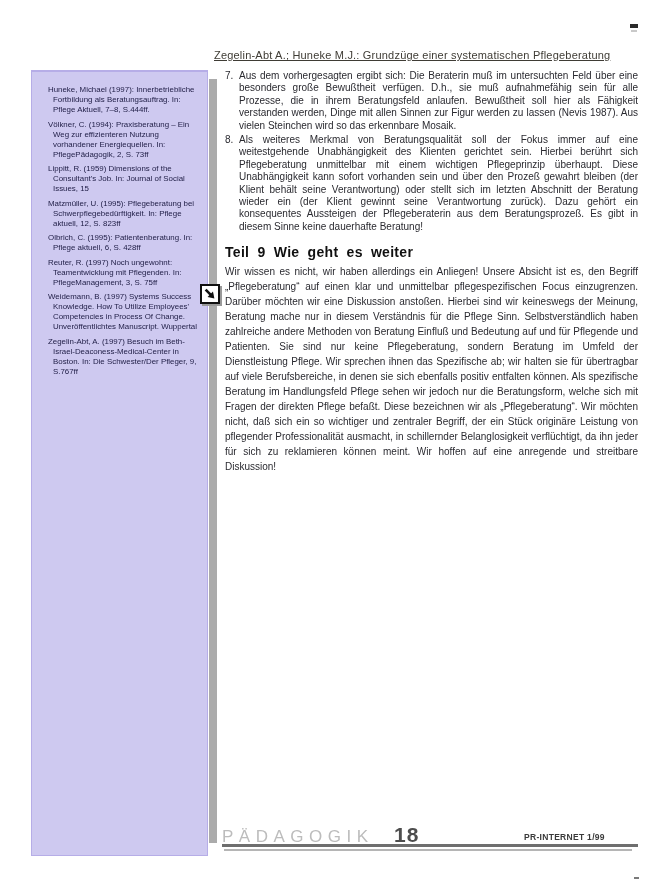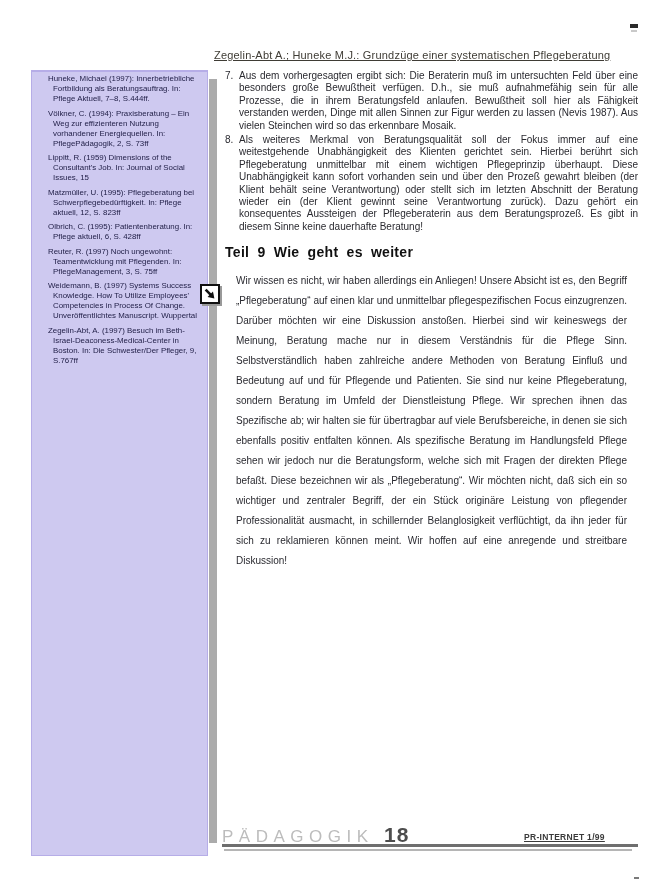--- a/index.html
+++ b/index.html
@@ -17,21 +17,21 @@
   }
   
   .sidebar{
     position:absolute;left:31px;top:70px;width:177px;height:786px;
     box-sizing:border-box;
     background:#cec9f0;
     border-top:2px solid #b6ade7;
     border-left:1px solid #b6ade7;
     border-right:1px solid #b6ade7;
     border-bottom:1px solid #b6ade7;
-    padding:2px 8px 0 16px;
+    padding:13px 8px 0 16px;
   }
   .ref{
     margin:0 0 4.5px 0;
     font-size:7.9px;line-height:10px;color:#232149;
     padding-left:5px;text-indent:-5px;
   }
   .sidebar-shadow{
     position:absolute;left:209px;top:79px;width:8px;height:764px;
     background:#ababab;
   }
@@ -42,44 +42,43 @@
   }
   .num-item{display:flex;font-size:10px;line-height:12.4px;margin:0 0 2px 0;}
   .num{flex:0 0 14px;width:14px;}
   .num-text{flex:1;text-align:justify;}
   .section-heading{
     margin:11px 0 4px 0;
     font-size:14px;font-weight:bold;color:#101010;
     word-spacing:4px;letter-spacing:.3px;
   }
   .section-body{
-    margin:11px;font-size:10px;line-height:20px;text-align:justify;
+    margin:0;font-size:10px;line-height:15px;text-align:justify;
   }
   
   .section-icon{
     position:absolute;left:200px;top:284px;width:20px;height:20px;
     box-sizing:border-box;background:#ffffff;border:2px solid #101010;
     box-shadow:2px 2px 0 #999999;
     display:flex;align-items:center;justify-content:center;
   }
   
   .f-section{
     position:absolute;left:222px;top:827px;
     font-size:17px;font-weight:normal;letter-spacing:5.5px;color:#bcbcbc;
     white-space:nowrap;
   }
   .f-page{
-    position:absolute;left:384px;top:823px;
+    position:absolute;left:394px;top:823px;
     font-size:21px;font-weight:bold;letter-spacing:1px;color:#4d4d4d;
   }
   .f-issue{
     position:absolute;left:524px;top:832px;
     font-size:8.5px;font-weight:bold;letter-spacing:.3px;color:#3a3a3a;
     white-space:nowrap;
-    text-decoration:underline;
   }
   .f-rule{position:absolute;left:222px;top:844px;width:416px;height:3px;background:#6e6e6e;}
   .f-rule2{position:absolute;left:224px;top:849px;width:408px;height:2px;background:#b5b5b5;}
   
   .artifact-top-right{
     position:absolute;left:630px;top:24px;width:8px;height:4px;
     background:#2a2a2a;box-shadow:0 5px 0 -1px #c9c9c9;
   }
   .artifact-bottom-right{
     position:absolute;left:634px;top:877px;width:5px;height:2px;background:#7a7a7a;

